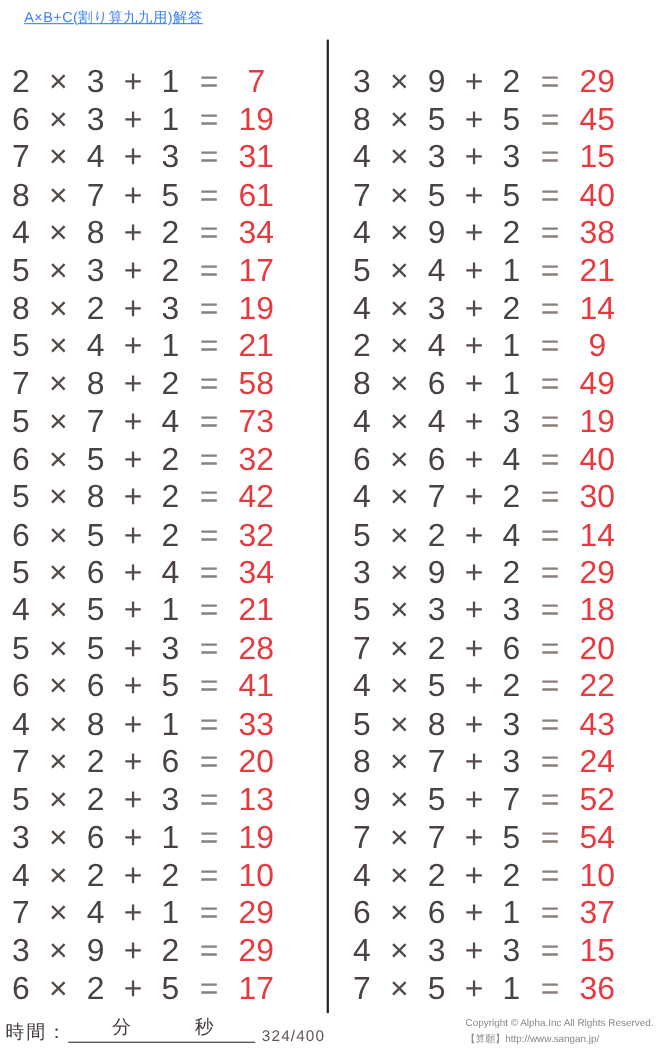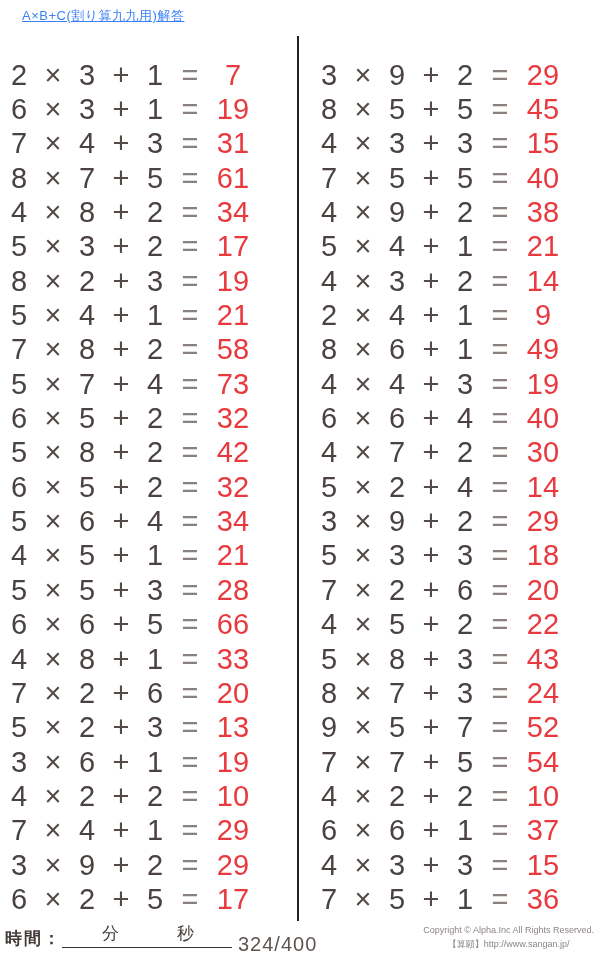--- a/index.html
+++ b/index.html
@@ -40,37 +40,37 @@
     left: 297px; top: 36px;
     width: 2px; height: 885px;
     background: #25201d;
   }
   .footer {
     position: absolute; top: 924px; left: 0;
     width: 600px; height: 33px;
   }
   .time-label {
     position: absolute; left: 5px; top: 3px;
-    font-size: 17px; color: #433b38; letter-spacing: 2px; font-weight: bold;
+    font-size: 17px; color: #433b38; letter-spacing: 2px;
   }
   .time-line {
     position: absolute; left: 62px; top: -2px;
     width: 170px; height: 26px;
     border-bottom: 1.5px solid #38312d;
     display: flex; padding-left: 40px; gap: 58px;
     font-size: 17px; color: #433b38;
     box-sizing: border-box;
   }
   .page-indicator {
     position: absolute; left: 238px; top: 9px;
-    font-size: 20px; color: #5d5552; letter-spacing: 1px;
+    font-size: 14px; color: #5d5552; letter-spacing: 1px;
   }
   .copyright {
     position: absolute; right: 6px; top: 0;
-    text-align: center;
+    text-align: left;
     font-size: 9px; color: #8d8683; line-height: 1.5;
   }
 </style>
 </head>
 <body>
 
 <div class="title">A×B+C(割り算九九用)解答</div>
 
 <div class="col col-left">
   <div class="eq-row">
@@ -233,21 +233,21 @@
     <span class="ans">28</span>
   </div>
 
   <div class="eq-row">
     <span class="num">6</span>
     <span class="op">×</span>
     <span class="num">6</span>
     <span class="op">+</span>
     <span class="num">5</span>
     <span class="eq">=</span>
-    <span class="ans">66</span>
+    <span class="ans">41</span>
   </div>
 
   <div class="eq-row">
     <span class="num">4</span>
     <span class="op">×</span>
     <span class="num">8</span>
     <span class="op">+</span>
     <span class="num">1</span>
     <span class="eq">=</span>
     <span class="ans">33</span>

